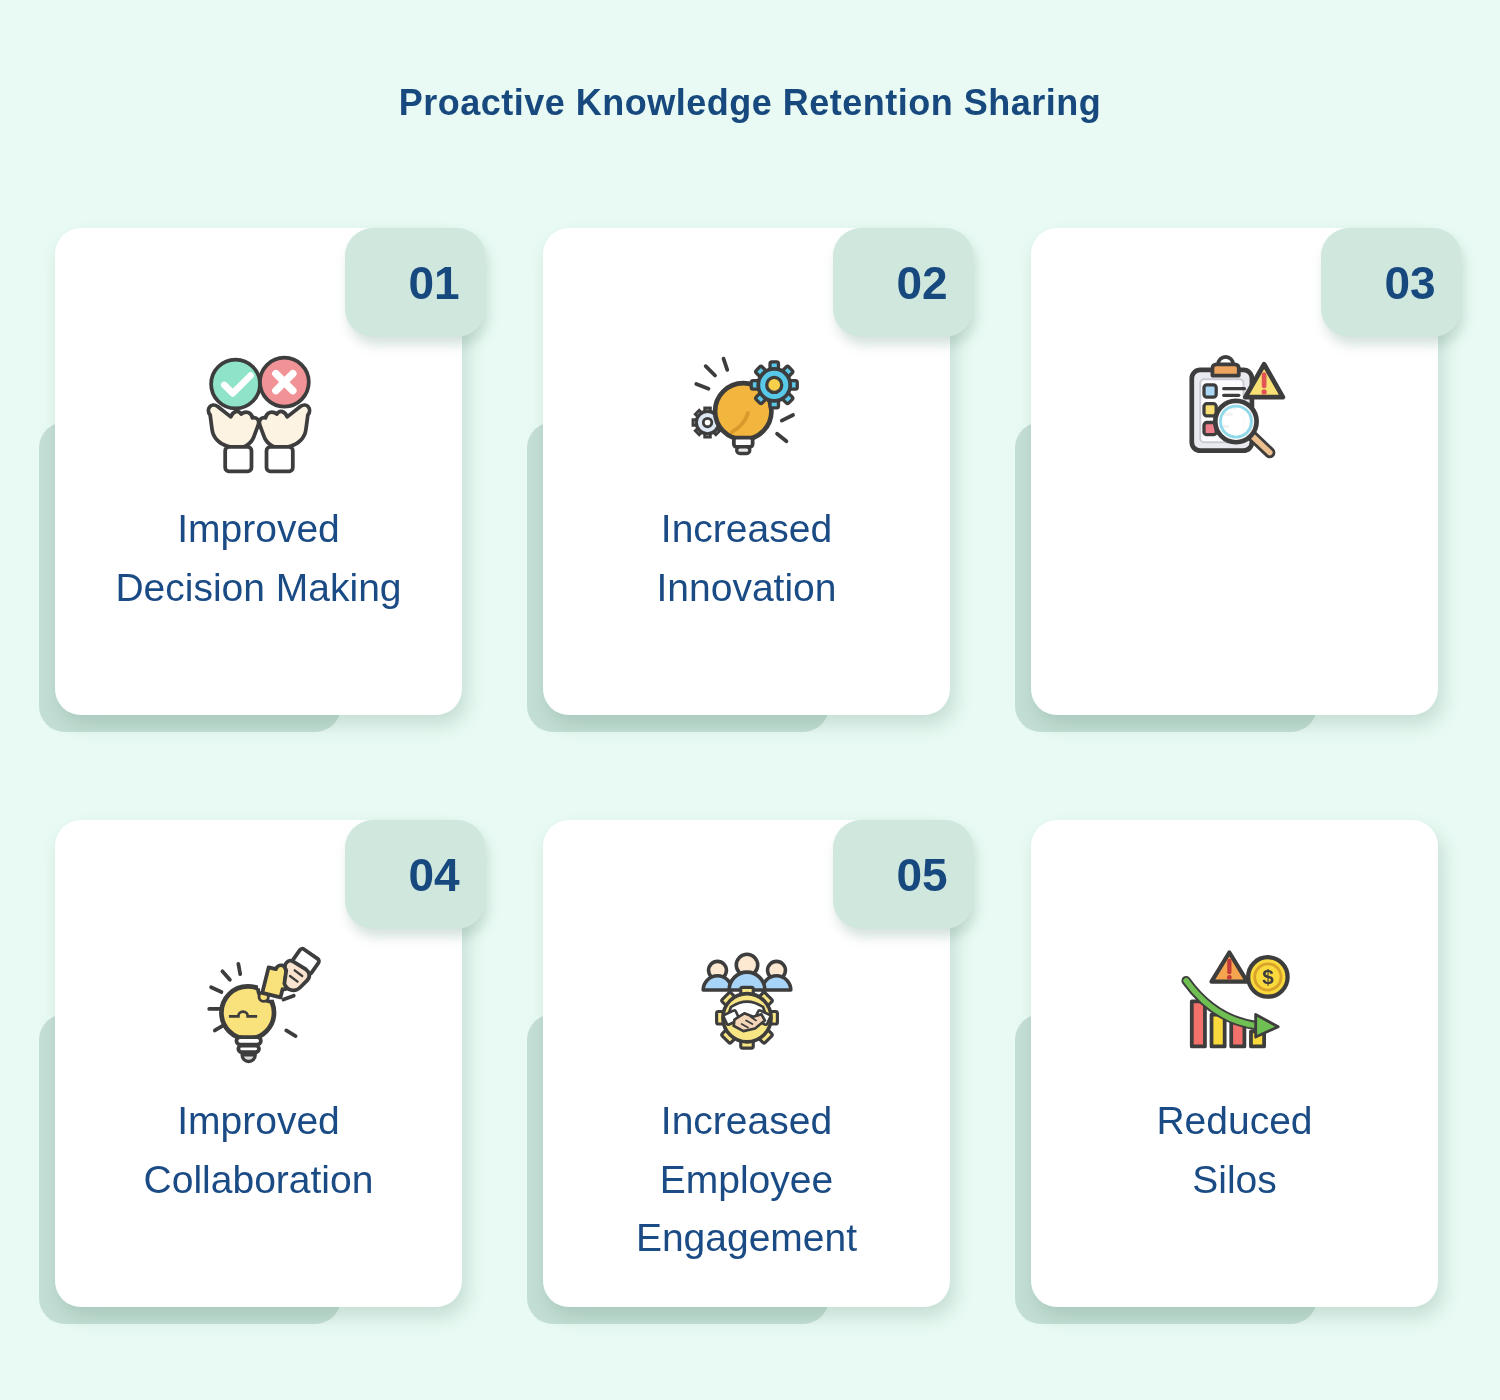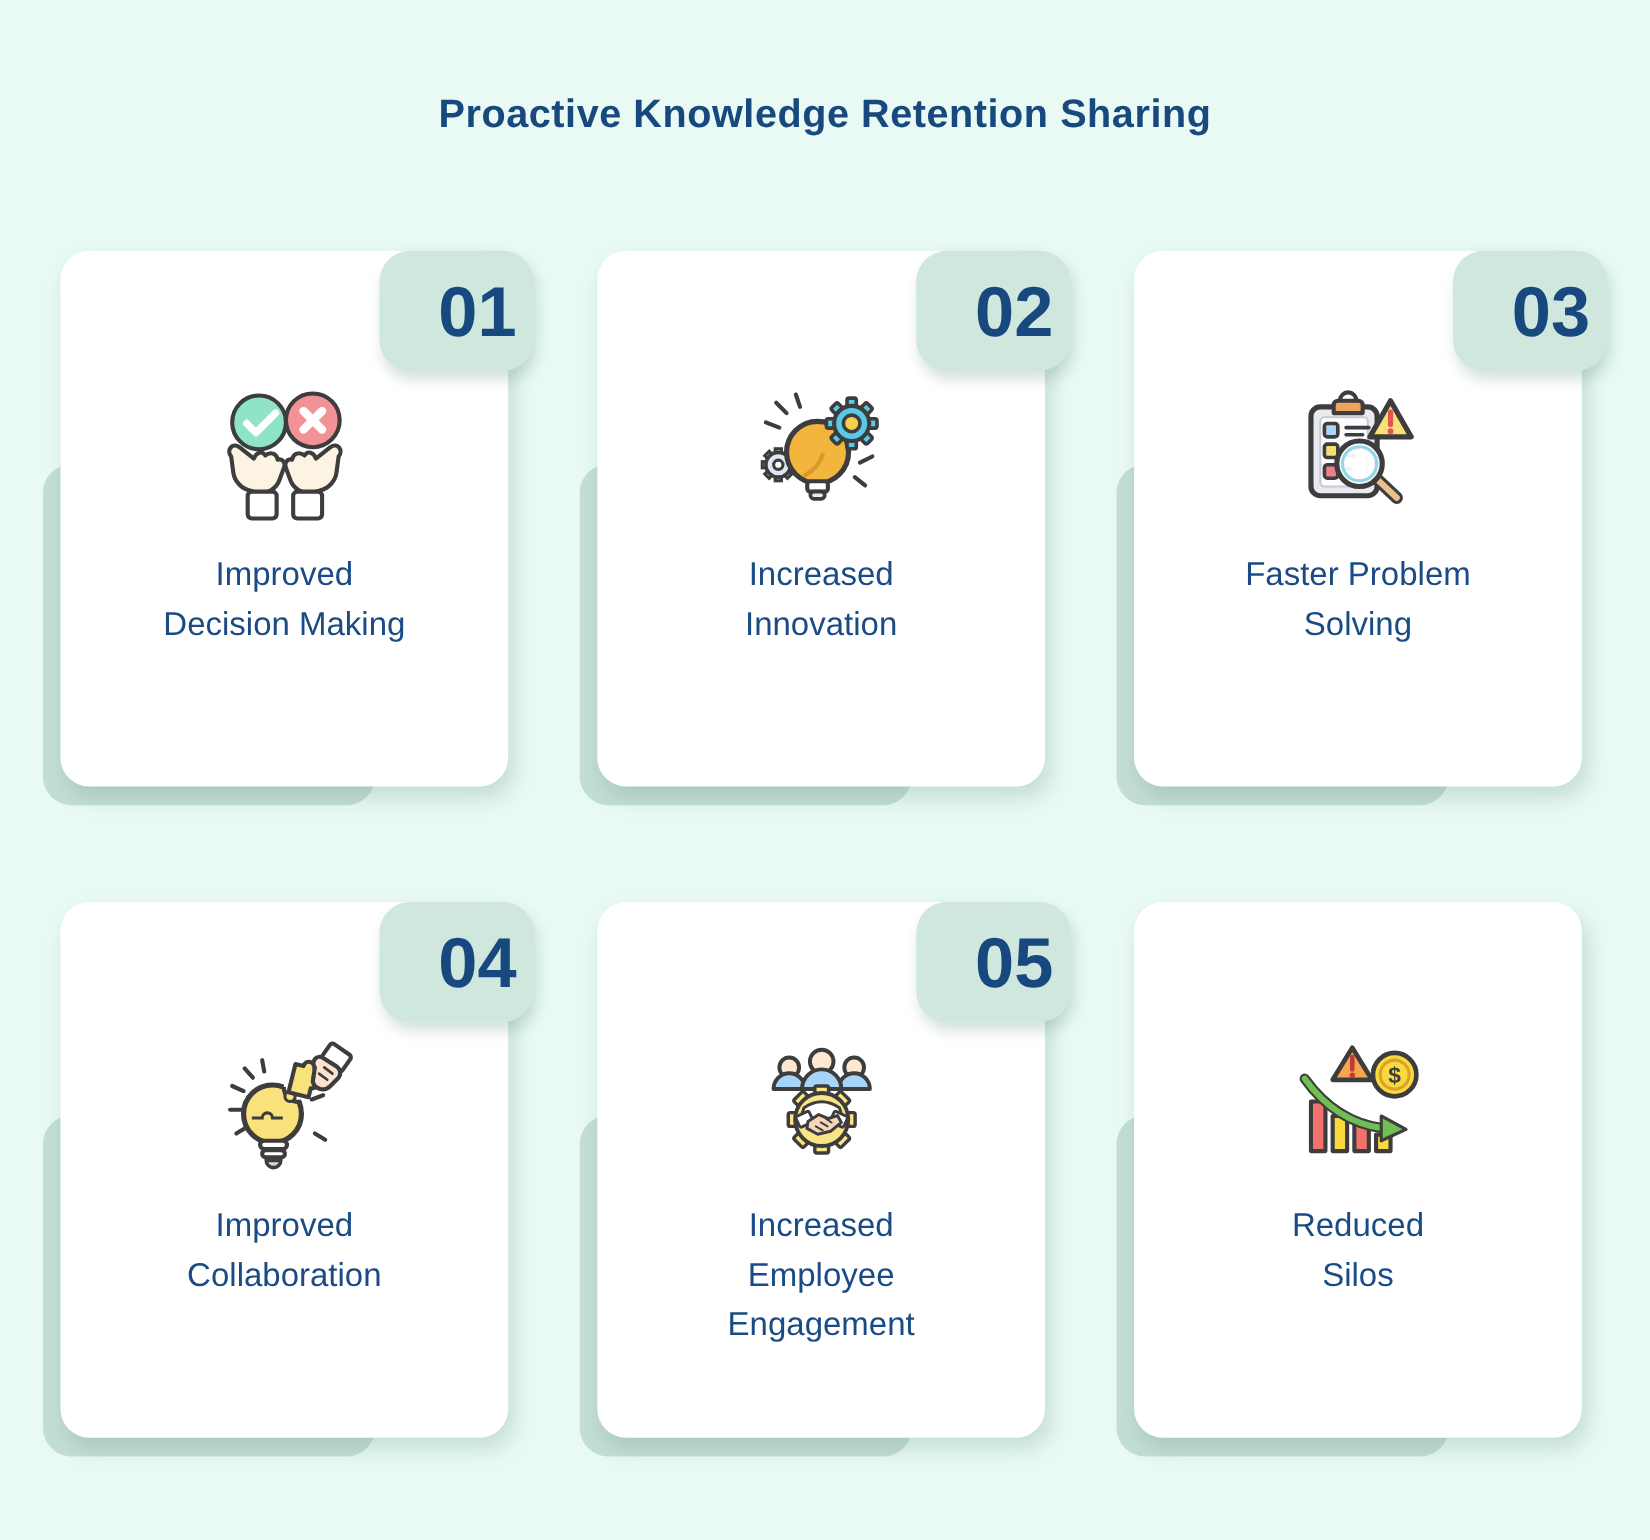--- a/index.html
+++ b/index.html
@@ -30,26 +30,26 @@
     content:"";position:absolute;z-index:-1;
     left:-16px;bottom:-17px;width:302px;height:310px;
     background:#c3ded4;border-radius:26px;
   }
   .badge{
     position:absolute;top:0;right:-23px;width:140px;height:109px;
     background:#cfe7dd;border-radius:28px;
     display:flex;align-items:center;justify-content:center;
     box-shadow:3px 8px 12px rgba(108,150,134,.28);
   }
-  .badge span{font-size:64px;font-weight:700;color:#17497e;line-height:1;margin-left:38px;}
+  .badge span{font-size:46px;font-weight:700;color:#17497e;line-height:1;margin-left:38px;}
   .icon-box{height:122px;display:flex;align-items:center;justify-content:center;}
   .icon-box svg{display:block;}
   .label{
     margin-top:24px;padding:0 10px;
-    font-size:30px;font-weight:500;line-height:1.5;
+    font-size:39px;font-weight:500;line-height:1.5;
     color:#1a4b85;text-align:center;white-space:pre-line;
   }
 </style>
 </head>
 <body>
 
 <h1 class="page-title">Proactive Knowledge Retention Sharing</h1>
 
 <div class="grid">
 
@@ -149,22 +149,20 @@
         </g>
         <path d="M97 12 L117 47 L77 47 Z" fill="#f8e074" stroke="#3d3d3d" stroke-width="5" stroke-linejoin="round"></path>
         <line x1="97" y1="23" x2="97" y2="35" stroke="#e25555" stroke-width="5" stroke-linecap="round"></line>
         <circle cx="97" cy="41.5" r="2.8" fill="#e25555"></circle>
         <line x1="84" y1="88" x2="103" y2="106" stroke="#3d3d3d" stroke-width="12" stroke-linecap="round"></line>
         <line x1="84" y1="88" x2="103" y2="106" stroke="#ecbf8e" stroke-width="6" stroke-linecap="round"></line>
         <circle cx="67" cy="73" r="22" fill="#ffffff" fill-opacity="0.93" stroke="#3d3d3d" stroke-width="5"></circle>
         <circle cx="67" cy="73" r="16.5" fill="none" stroke="#8ed8ea" stroke-width="3"></circle>
       </svg>
     </div>
-    <div class="label">Faster Problem
-Solving</div>
   </div>
 
   <div class="card">
     <div class="badge">
       <span>04</span>
     </div>
     <div class="icon-box">
       <svg width="132" height="124" viewBox="0 0 132 132">
         <g stroke="#3d3d3d" stroke-width="4" stroke-linecap="round">
           <line x1="44" y1="20" x2="46" y2="31"></line>

